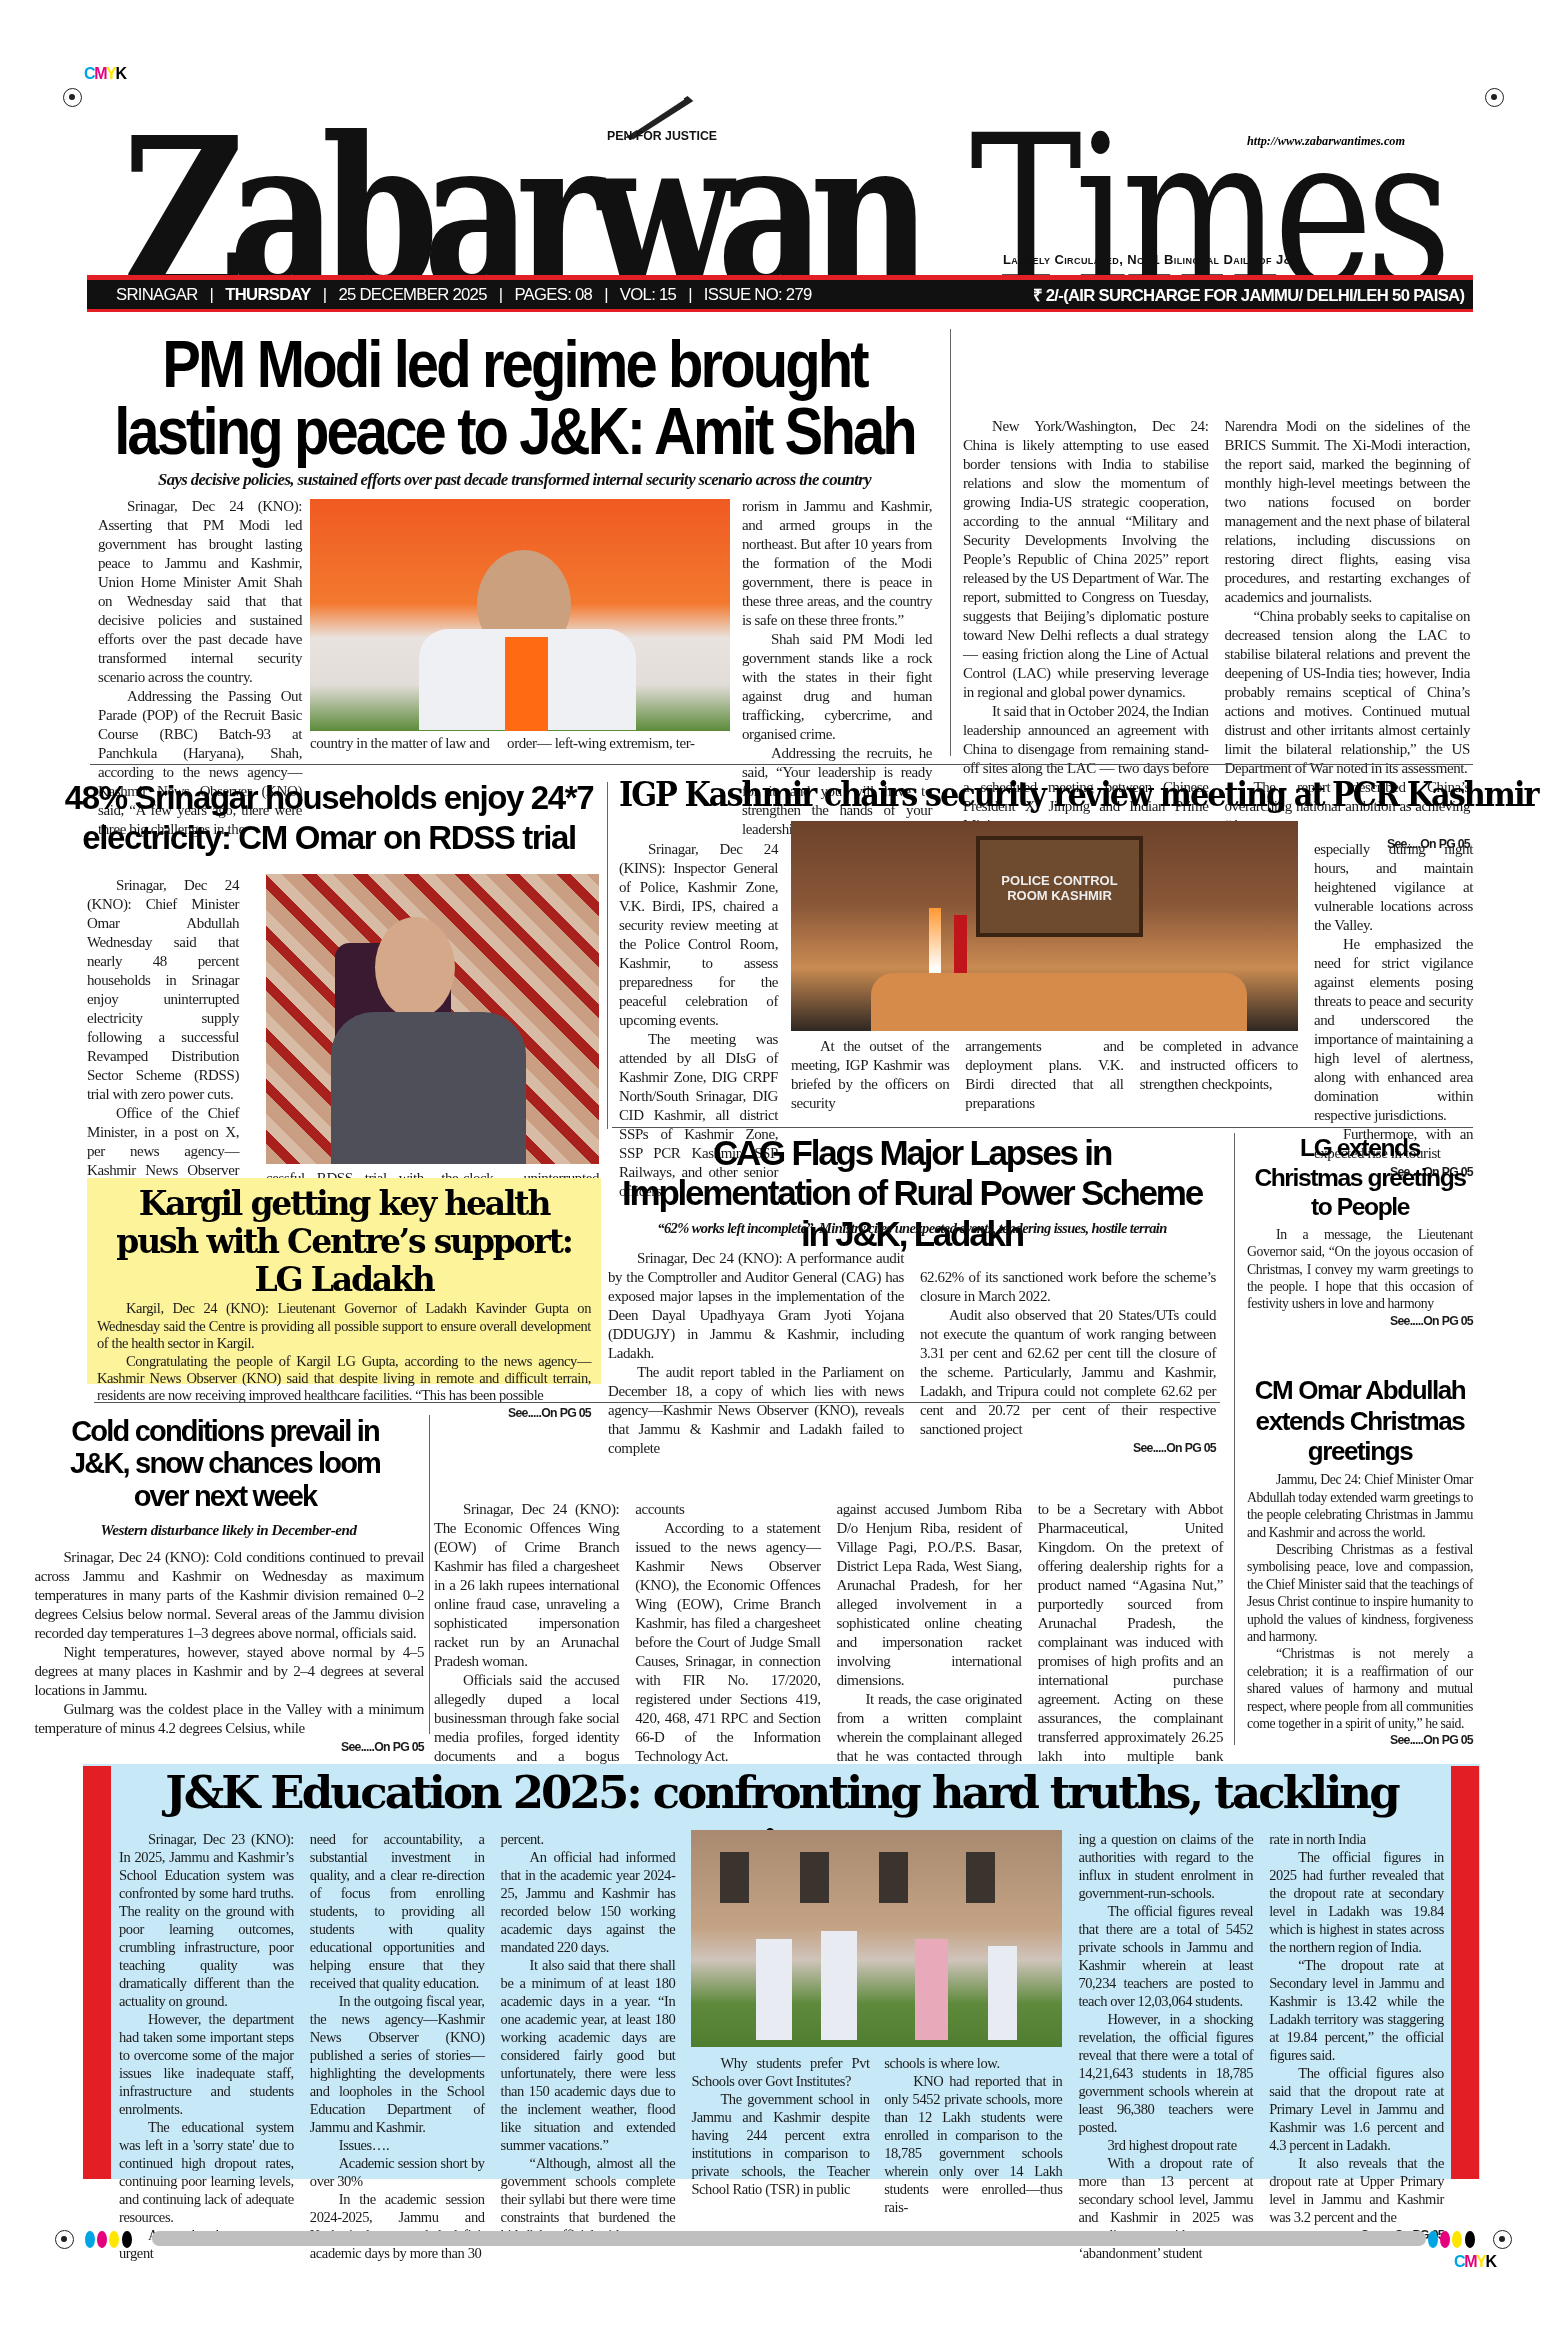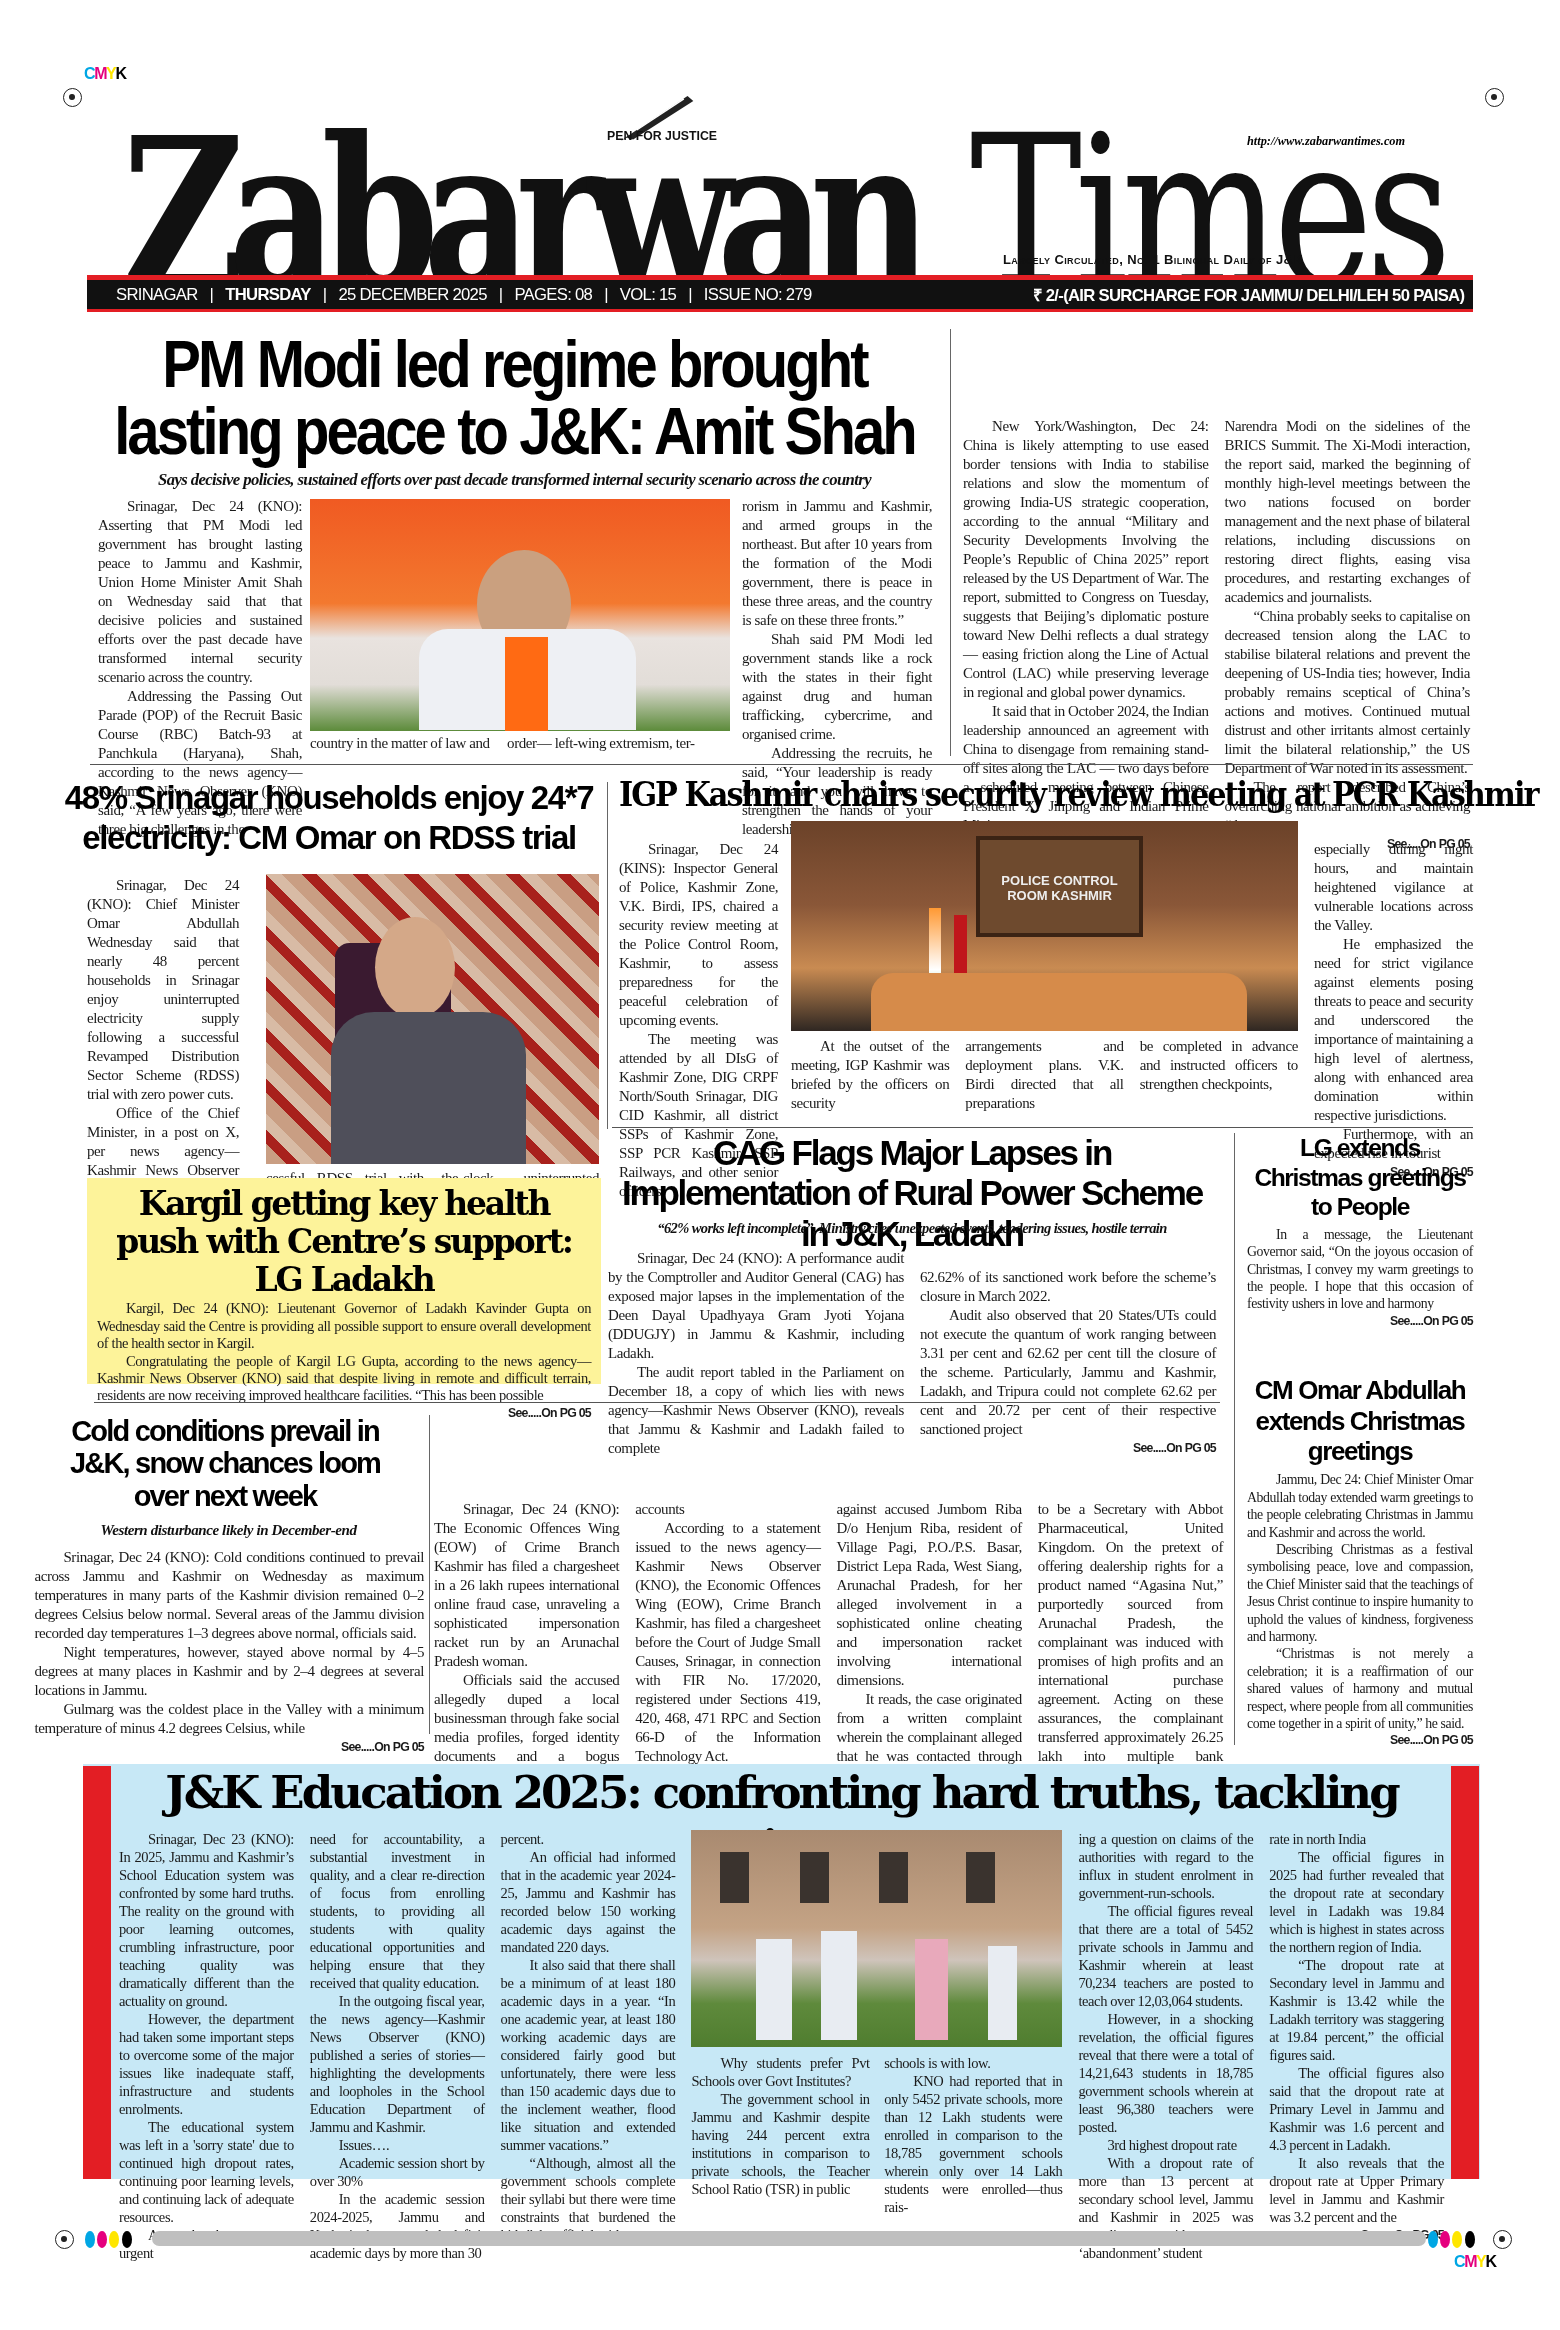--- a/index.html
+++ b/index.html
@@ -279,21 +279,21 @@
         <div style="position:absolute;left:130px;top:101px;width:36px;height:109px;background:#e8ecf2;"></div>
         <div style="position:absolute;left:224px;top:109px;width:33px;height:101px;background:#e8a9bb;"></div>
         <div style="position:absolute;left:297px;top:116px;width:29px;height:94px;background:#e8ecf2;"></div>
       </div>
       <div style="display:flex;gap:14.5px;margin-top:7.2px;">
         <div style="flex:1;">
           <p>Why students prefer Pvt Schools over Govt Institutes?</p>
           <p>The government school in Jammu and Kashmir despite having 244 percent extra institutions in comparison to private schools, the Teacher School Ratio (TSR) in public</p>
         </div>
         <div style="flex:1;">
-          <p style="text-indent:0;">schools is with low.</p>
+          <p style="text-indent:0;">schools is where low.</p>
           <p>KNO had reported that in only 5452 private schools, more than 12 Lakh students were enrolled in comparison to the 18,785 government schools wherein only over 14 Lakh students were enrolled—thus rais-</p>
         </div>
       </div>
     </div>
     <div style="width:177px;">
       <p style="text-indent:0;">ing a question on claims of the authorities with regard to the influx in student enrolment in government-run-schools.</p>
       <p>The official figures reveal that there are a total of 5452 private schools in Jammu and Kashmir wherein at least 70,234 teachers are posted to teach over 12,03,064 students.</p>
       <p>However, in a shocking revelation, the official figures reveal that there were a total of 14,21,643 students in 18,785 government schools wherein at least 96,380 teachers were posted.</p>
       <p>3rd highest dropout rate</p>
       <p>With a dropout rate of more than 13 percent at secondary school level, Jammu and Kashmir in 2025 was grappling with worst ‘abandonment’ student</p>

